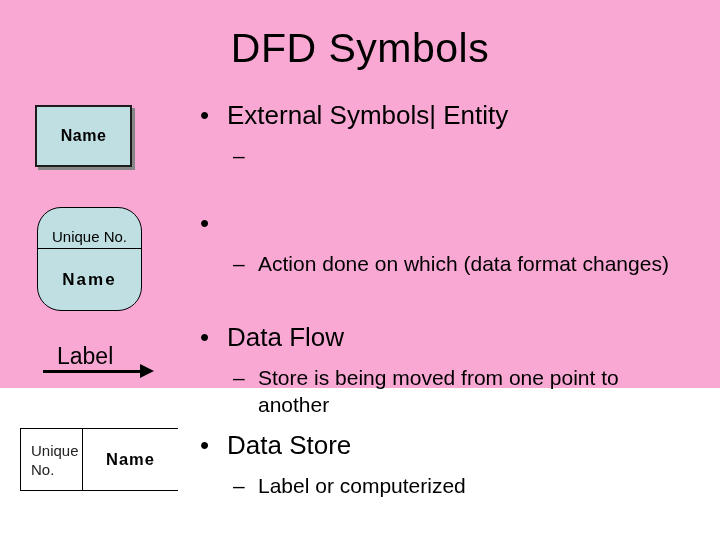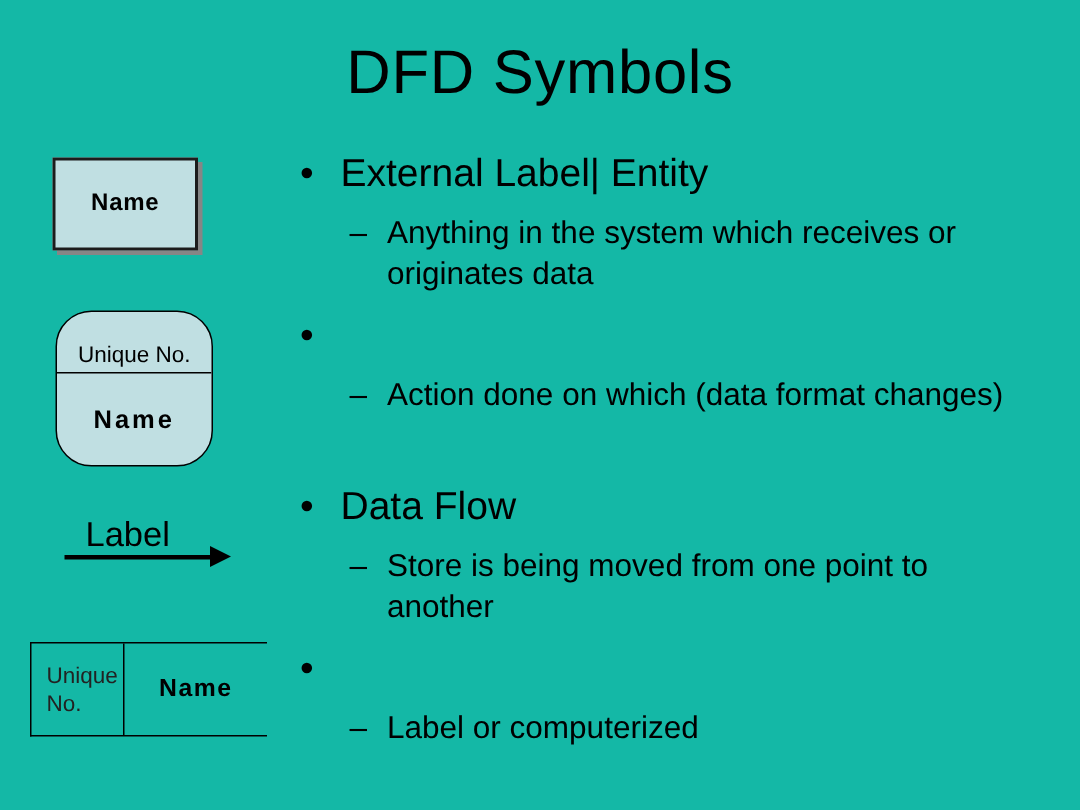--- a/index.html
+++ b/index.html
@@ -4,21 +4,21 @@
 <style>
   html, body { margin: 0; padding: 0; }
   body {
     width: 720px; height: 540px;
     background: #ffffff;
     font-family: "Liberation Sans", sans-serif;
     color: #000000;
     overflow: hidden;
     position: relative;
   }
-  .slide { position: absolute; inset: 0; width: 720px; height: 540px; background: #14b8a6; }
+  .slide { position: absolute; inset: 0; width: 720px; height: 388px; background: #f9a8d4; }
 
   
   .title {
     position: absolute; left: 0; top: 24px; width: 720px;
     text-align: center;
     font-size: 41px; line-height: 1.2; font-weight: 400;
     letter-spacing: 0.5px;
   }
 
   
@@ -140,25 +140,24 @@
       <span>Unique No.</span>
     </div>
     <div class="ds-right">
       <span>Name</span>
     </div>
   </div>
 
   <div class="section sec-1">
     <div class="term-row">
       <span class="bullet-marker">•</span>
-      <span>External Label| Entity</span>
+      <span>External Symbols| Entity</span>
     </div>
     <div class="def-row">
       <span class="dash-marker">–</span>
-      <span class="def-text">Anything in the system which receives or originates data</span>
     </div>
   </div>
 
   <div class="section sec-2">
     <div class="term-row">
       <span class="bullet-marker">•</span>
     </div>
     <div class="def-row">
       <span class="dash-marker">–</span>
       <span class="def-text">Action done on which (data format changes)</span>
@@ -172,20 +171,21 @@
     </div>
     <div class="def-row">
       <span class="dash-marker">–</span>
       <span class="def-text">Store is being moved from one point to another</span>
     </div>
   </div>
 
   <div class="section sec-4">
     <div class="term-row">
       <span class="bullet-marker">•</span>
+      <span>Data Store</span>
     </div>
     <div class="def-row">
       <span class="dash-marker">–</span>
       <span class="def-text">Label or computerized</span>
     </div>
   </div>
 
 </div>
 
 </body></html>

